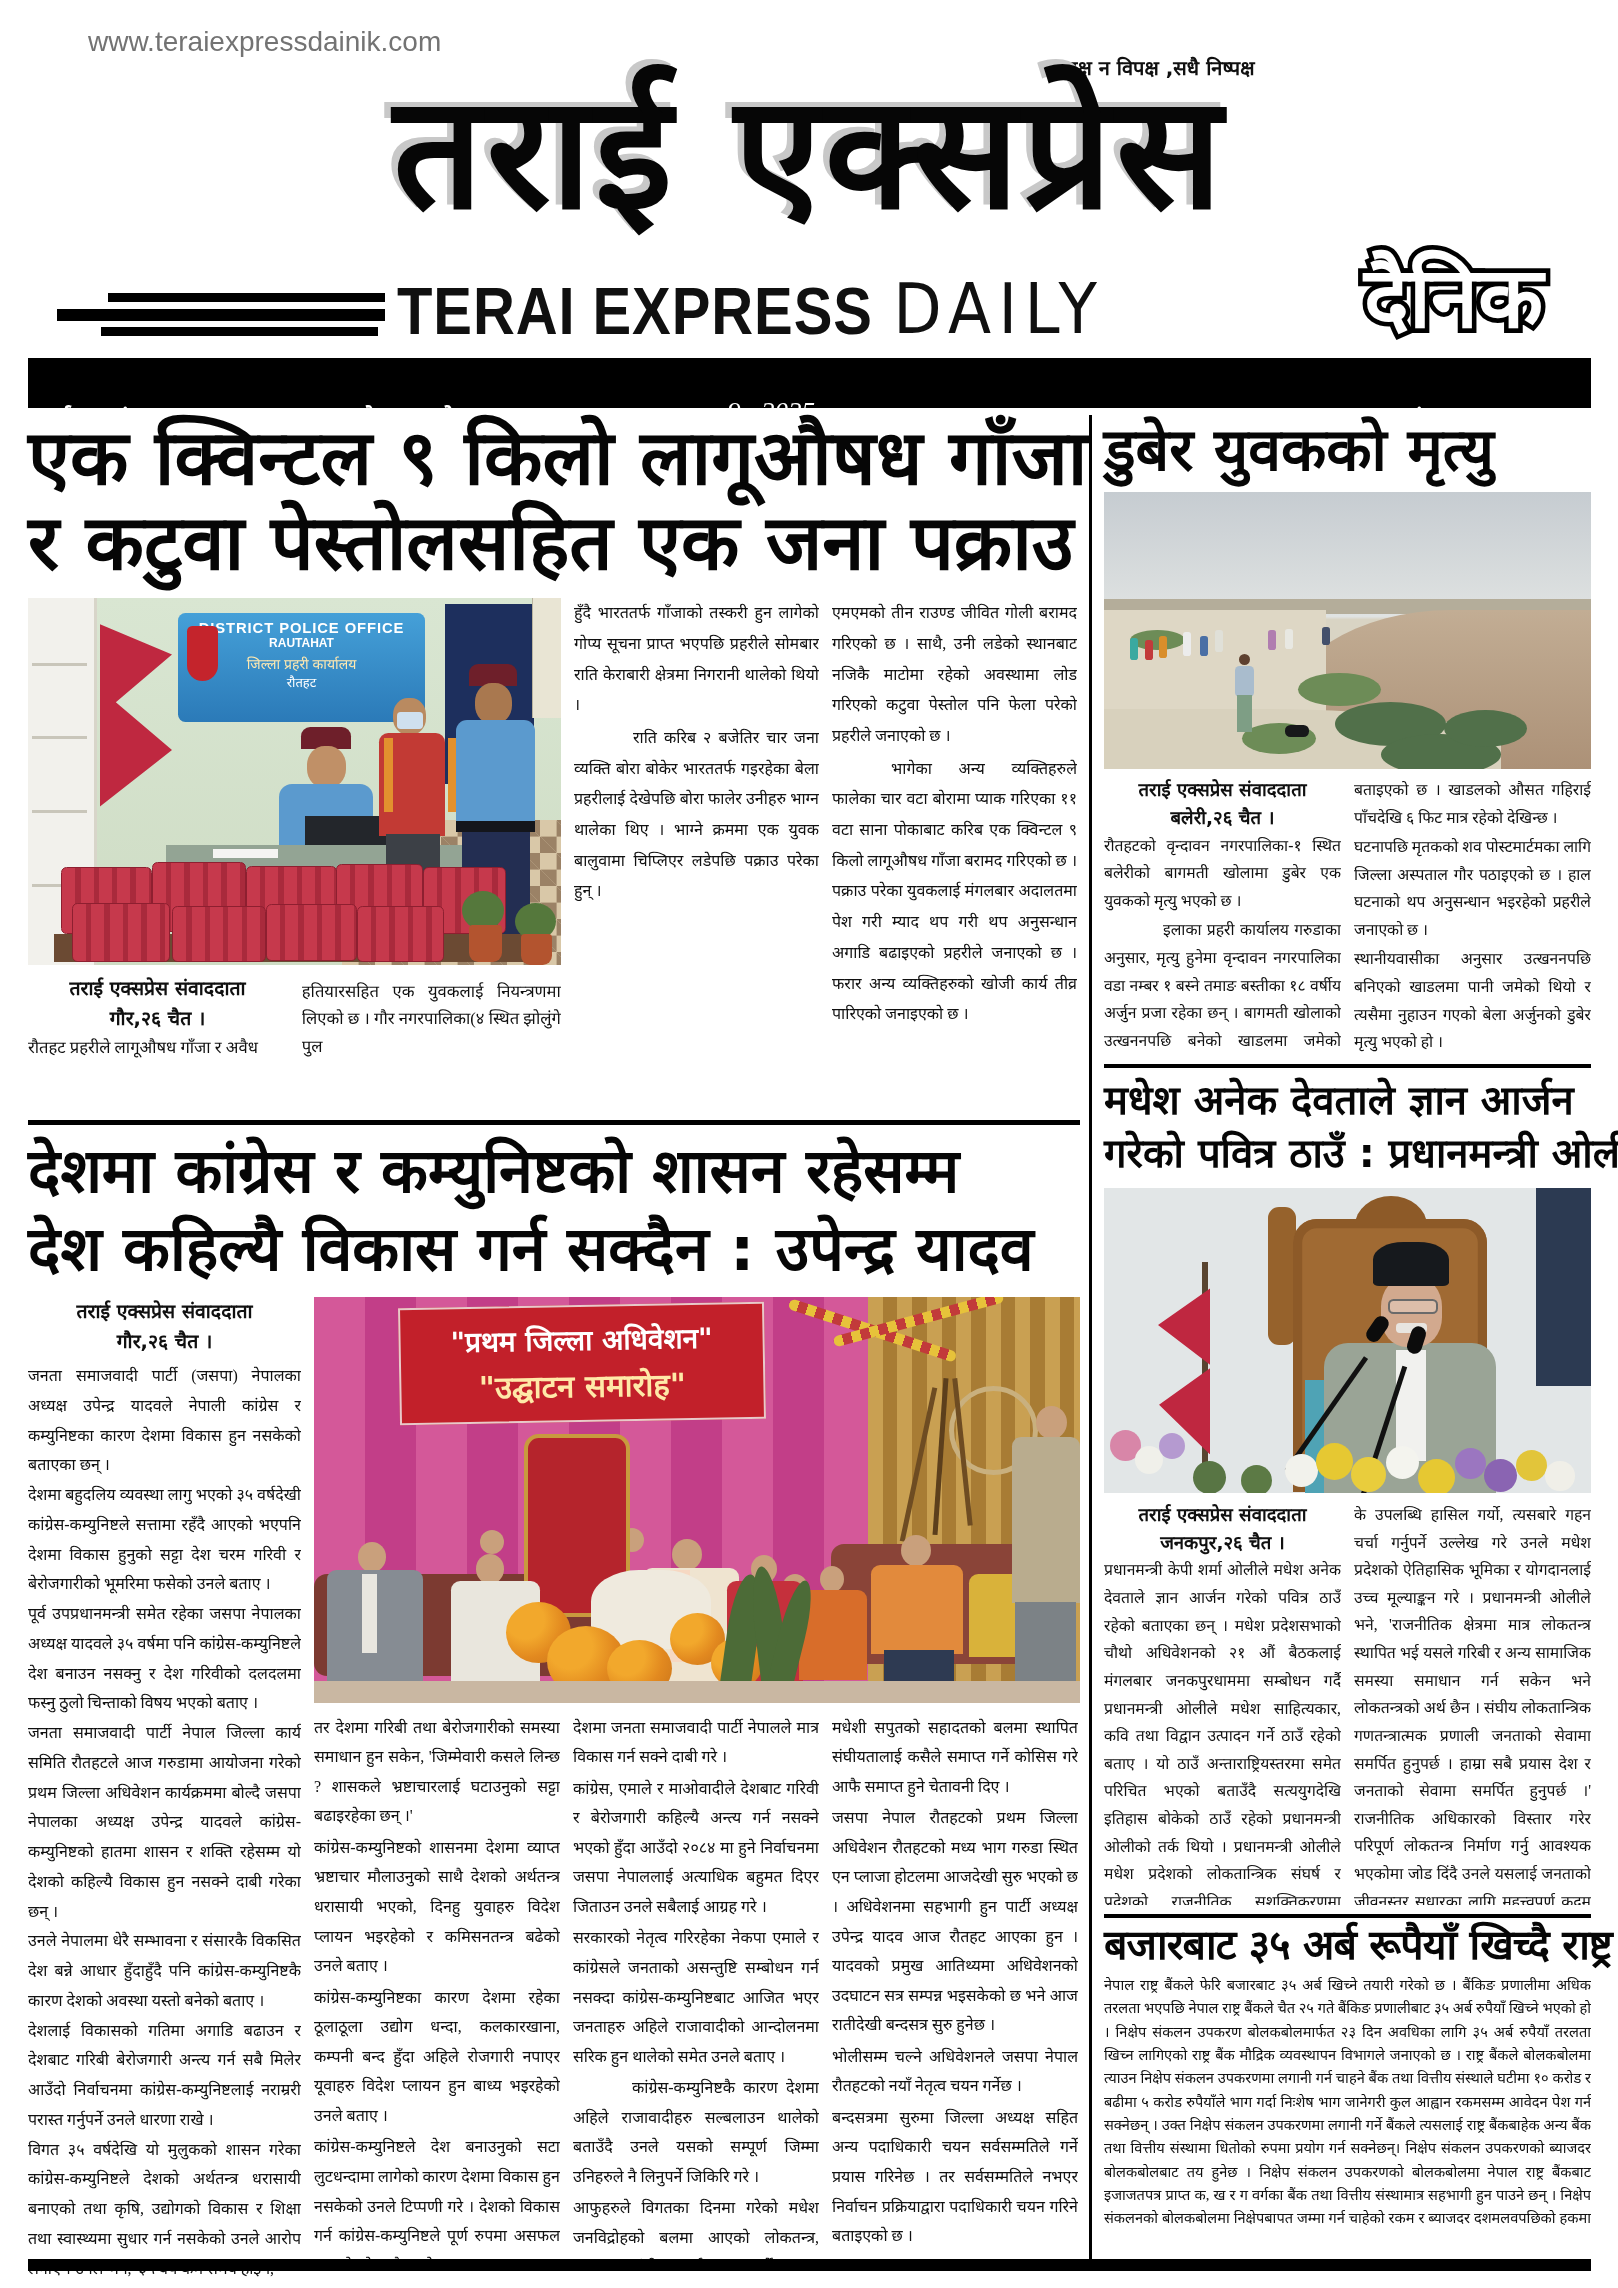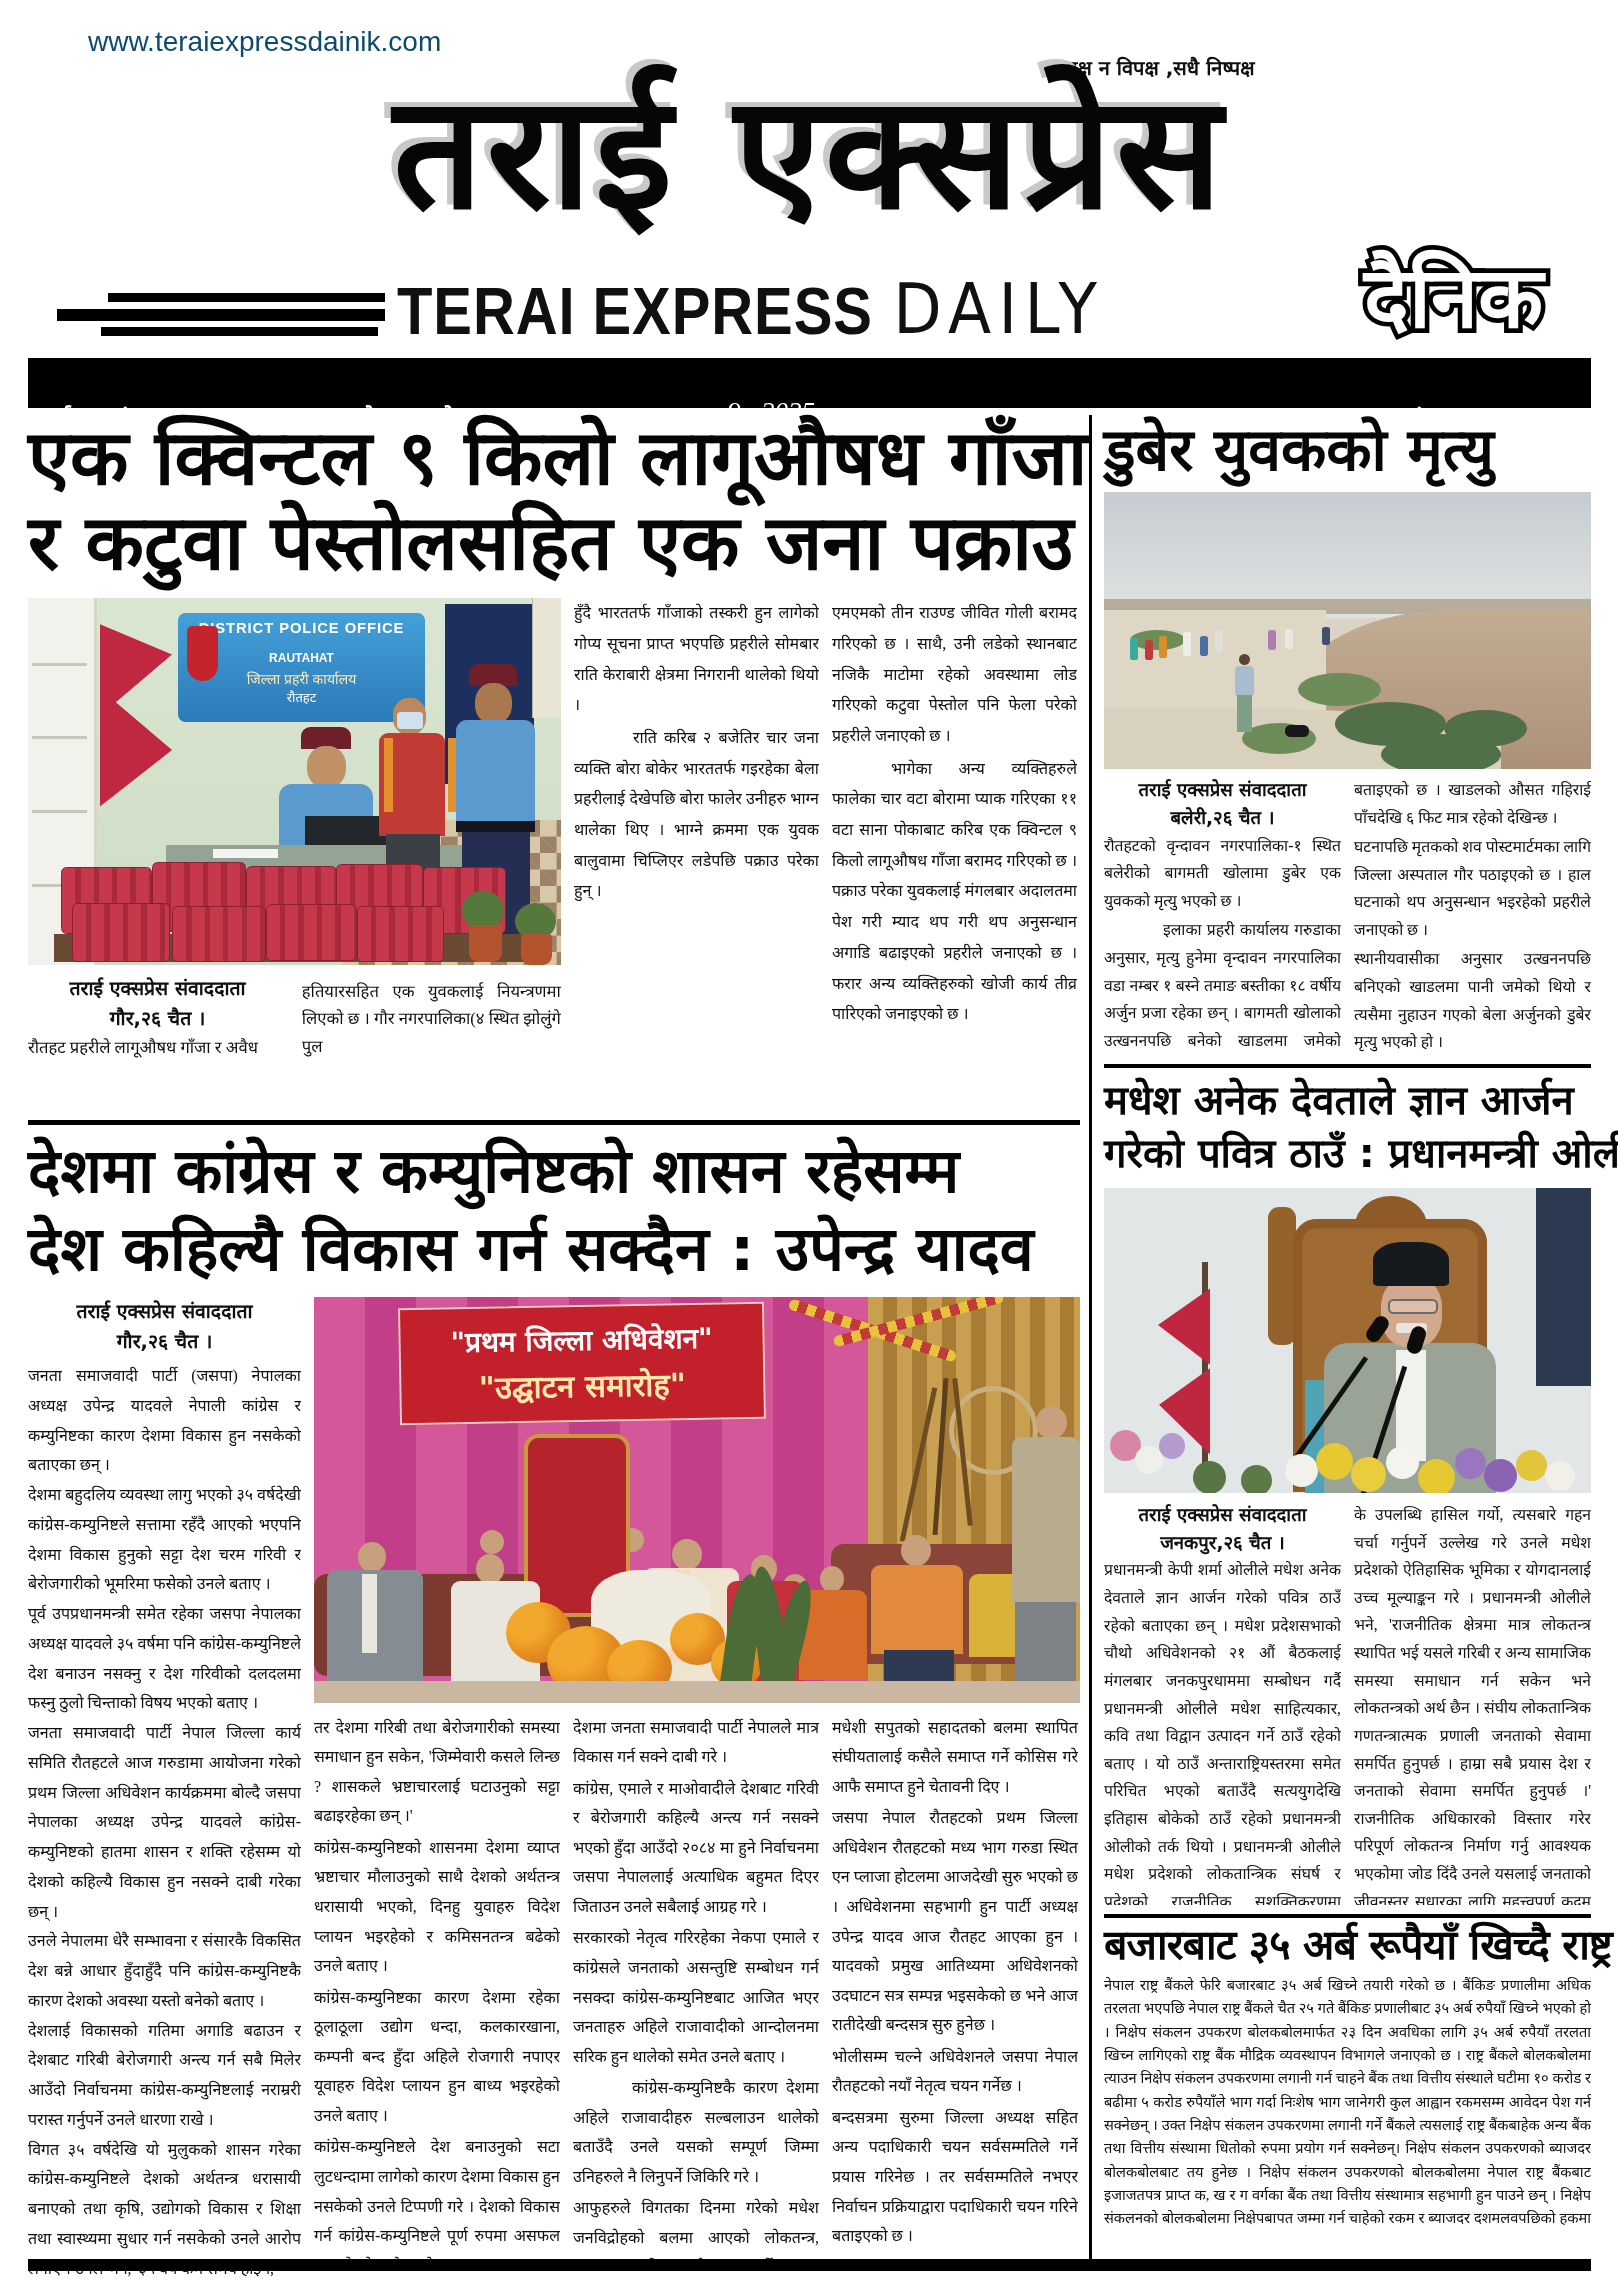--- a/index.html
+++ b/index.html
@@ -1,21 +1,21 @@
 <!DOCTYPE html>
 <html style="font-size:14.8px"><head>
 <meta charset="utf-8">
 <style>
   html,body{margin:0;padding:0;background:#e9e9e9;}
   .page{position:relative;width:1619px;height:2289px;background:#fff;overflow:hidden;
         font-family:"Liberation Serif","DejaVu Serif",serif;color:#101010;}
   .ab{position:absolute;}
   .hd{font-family:"DejaVu Sans","Liberation Sans",sans-serif;font-weight:900;color:#060606;}
   
-  .website{left:88px;top:26px;font-size:28px;font-family:"Liberation Sans",sans-serif;color:#0c4a6e;}
+  .website{left:88px;top:26px;font-size:28px;font-family:"Liberation Sans",sans-serif;color:#737373;}
   .tagline{left:1048px;top:54px;font-size:20px;font-weight:bold;font-family:"DejaVu Sans",sans-serif;}
   .masthead{left:0;top:55px;width:100%;text-align:center;font-size:157px;line-height:1.25;
             letter-spacing:3.7px;text-shadow:-6.5px -4.6px 0 #c8c8c8;white-space:nowrap;}
   .deco{left:57px;top:293px;}
   .deco div{background:#000;margin-bottom:6.5px;}
   .deco .d1{width:277px;height:9.2px;margin-left:51px;}
   .deco .d2{width:328px;height:12px;}
   .deco .d3{width:277px;height:9.2px;margin-left:44px;}
   .engline{left:397px;top:273px;width:812px;white-space:nowrap;}
   .eng1{font-family:"Liberation Sans",sans-serif;font-weight:900;font-size:58px;letter-spacing:0.9px;
@@ -64,21 +64,21 @@
   .p-police{width:533px;height:367px;background:linear-gradient(#d9e6d2,#cedcc4);}
   .shelf{left:0;top:0;width:66px;height:367px;background:#f2f1ec;border-right:3.7px solid #d8d5c9;}
   .shelf i{position:absolute;left:3.7px;width:55px;height:2.8px;background:#c9c6ba;}
   .npflag{left:72px;top:26px;width:72px;height:217px;background:#bf2840;
           clip-path:polygon(0 0,100% 14%,22% 36%,100% 58%,0 84%);}
   .signb{left:150px;top:14.8px;width:247px;height:109px;border-radius:7.4px;
          background:linear-gradient(#45a0d8,#2b7ab8);color:#fff;text-align:center;
          font-family:"Liberation Sans",sans-serif;}
   .signb div{position:static;}
   .sg1{font-size:14.8px;font-weight:bold;margin-top:7.4px;letter-spacing:0.9px;}
-  .sg2{font-size:12px;font-weight:bold;margin-top:15px;}
+  .sg2{font-size:12px;font-weight:bold;}
   .sg3{font-size:14px;color:#ffe9b0;margin-top:3.7px;}
   .sg4{font-size:13px;color:#ffffff;}
   .slogo{left:159px;top:28px;width:31px;height:55px;background:#c4242c;border-radius:5.5px 5.5px 16.6px 16.6px;}
   .pflag{left:417px;top:5.5px;width:89px;height:180px;background:#1d2f5d;border-radius:0 0 28px 0;}
   .map{left:504px;top:0;width:29.5px;height:120px;background:#e9e5d4;border-left:1.8px solid #b9b4a0;}
   .cap1{left:273px;top:129px;width:50px;height:22px;background:#6e1f2a;border-radius:9.2px 9.2px 0 0;}
   .face1{left:279px;top:148px;width:39px;height:42px;background:#c09067;border-radius:45%;}
   .shirt1{left:251px;top:186px;width:94px;height:66px;background:#5b9ace;border-radius:13px 13px 0 0;}
   .desk{left:138px;top:247px;width:305px;height:28px;background:#93a494;}
   .deskit{left:277px;top:218px;width:83px;height:31px;background:#23262b;}

